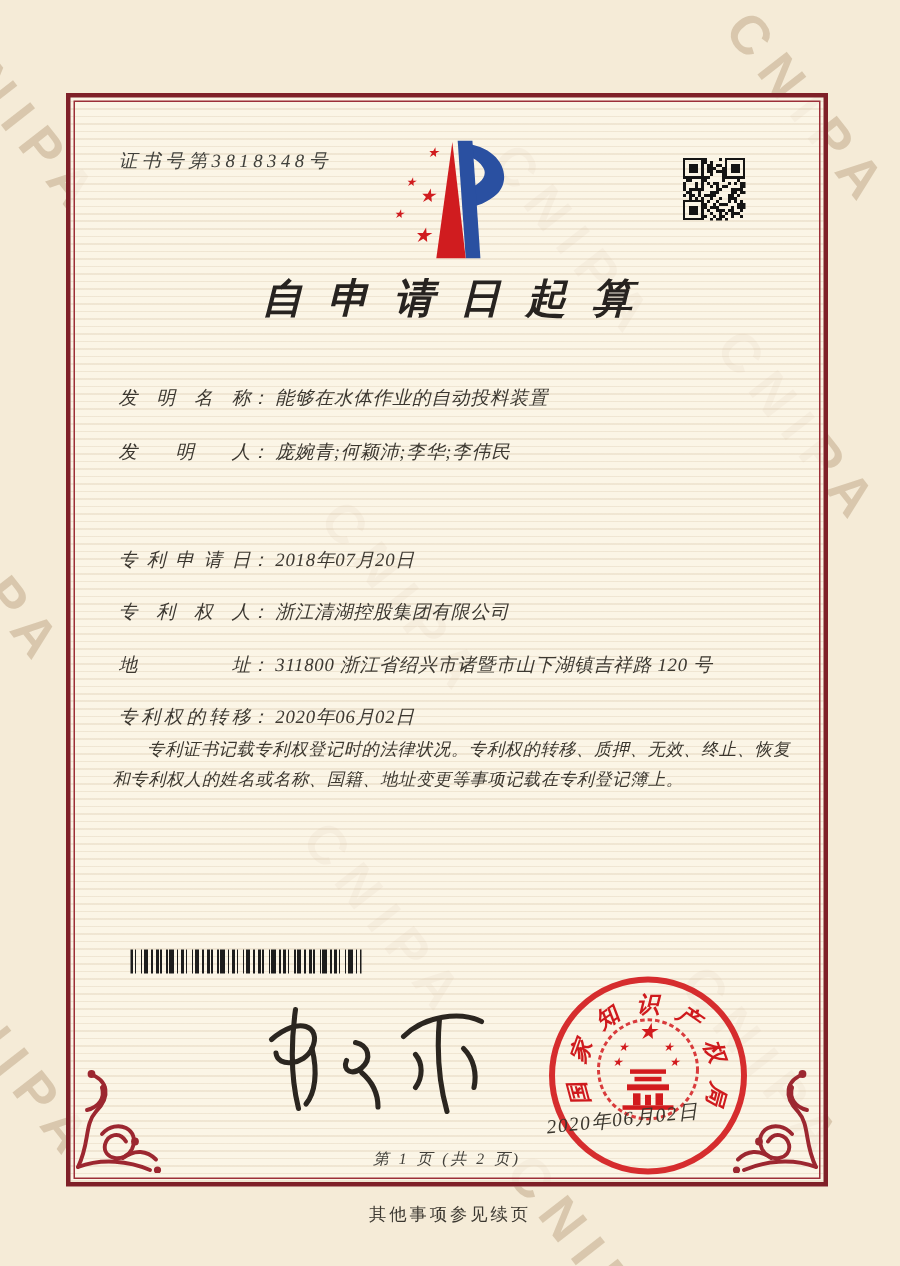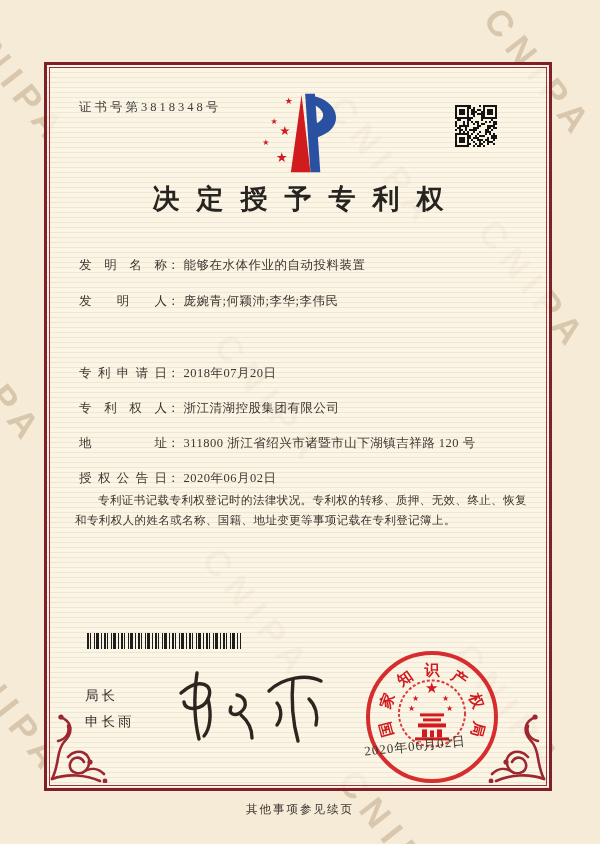--- a/index.html
+++ b/index.html
@@ -23,20 +23,21 @@
   .wm.p5{left:238px;top:326px;} .wm.p6{left:502px;top:212px;}
   .wm.p7{left:-22px;top:636px;} .wm.p8{left:226px;top:540px;}
   .wm.p9{left:478px;top:636px;} .wm.p10{left:362px;top:762px;}
   
   .frame{
     position:absolute;z-index:1;left:44px;top:62px;width:502px;height:723px;
     border:3px solid #7f2028;
     background-color:rgba(253,247,233,0.82);
     background-image:repeating-linear-gradient(
       0deg, rgba(194,168,132,0.20) 0 1px, transparent 1px 5px);
+    font-style:italic;
   }
   .frame::before{
     content:'';position:absolute;inset:2px;border:1px solid #9c2f38;
     pointer-events:none;z-index:5;
   }
   
   .cert-no{
     position:absolute;left:32px;top:34px;
     font-size:12.5px;letter-spacing:3px;color:#40403b;
   }
@@ -280,51 +281,47 @@
         <rect x="24" y="38" width="2" height="2"></rect>
         <rect x="26" y="38" width="2" height="2"></rect>
         <rect x="32" y="38" width="2" height="2"></rect>
         <rect x="38" y="38" width="2" height="2"></rect>
         <rect x="18" y="40" width="2" height="2"></rect>
         <rect x="22" y="40" width="2" height="2"></rect>
         <rect x="24" y="40" width="2" height="2"></rect>
         <rect x="28" y="40" width="2" height="2"></rect>
       </svg></div>
 
-  <div class="title">决定授予专利权</div>
+  <div class="title">自申请日起算</div>
 
   <div class="row r1">
     <span class="lbl">发明名称</span><span class="sep">：</span><span class="val">能够在水体作业的自动投料装置</span>
   </div>
   <div class="row r2">
     <span class="lbl">发明人</span><span class="sep">：</span><span class="val">庞婉青;何颖沛;李华;李伟民</span>
   </div>
   <div class="row r4">
     <span class="lbl">专利申请日</span><span class="sep">：</span><span class="val">2018年07月20日</span>
   </div>
   <div class="row r5">
     <span class="lbl">专利权人</span><span class="sep">：</span><span class="val">浙江清湖控股集团有限公司</span>
   </div>
   <div class="row r6">
     <span class="lbl">地址</span><span class="sep">：</span><span class="val">311800 浙江省绍兴市诸暨市山下湖镇吉祥路 120 号</span>
   </div>
   <div class="row r7">
-    <span class="lbl">授权公告日</span><span class="sep">：</span><span class="val">2020年06月02日</span>
+    <span class="lbl">专利权的转移</span><span class="sep">：</span><span class="val">2020年06月02日</span>
   </div>
 
   <div class="paras">
     <p>专利证书记载专利权登记时的法律状况。专利权的转移、质押、无效、终止、恢复和专利权人的姓名或名称、国籍、地址变更等事项记载在专利登记簿上。</p>
   </div>
 
   <div class="barcode"></div>
 
-  <div class="officer">
-    <div>局长</div>
-    <div>申长雨</div>
-  </div>
 
   <div class="signature">
     <svg width="160" height="84" viewBox="0 0 160 84">
       <g stroke="#2b2620" stroke-width="3.4" fill="none" stroke-linecap="round">
         <path d="M26,12 C23,34 23,58 28,78"></path>
         <path d="M10,32 C28,16 44,23 37,38 C32,49 14,51 13,41"></path>
         <path d="M37,38 C41,54 39,68 33,75"></path>
         <path d="M66,34 c9,2 11,11 4,17 c-6,5 -13,2 -10,-5"></path>
         <path d="M70,54 c7,6 11,14 11,23"></path>
         <path d="M98,30 C112,16 136,13 150,20"></path>
@@ -396,15 +393,16 @@
       </g>
       <g fill="#9c2730">
         <circle cx="13" cy="6" r="2.6"></circle>
           <circle cx="42" cy="51" r="2.6"></circle>
         <circle cx="57" cy="70" r="2.4"></circle>
           <circle cx="21" cy="15" r="2"></circle>
       </g>
     </svg>
   </div>
 
+  <div class="page-info">第 1 页 (共 2 页)</div>
 </div>
 
 <div class="continuation">其他事项参见续页</div>
 
 </body></html>

